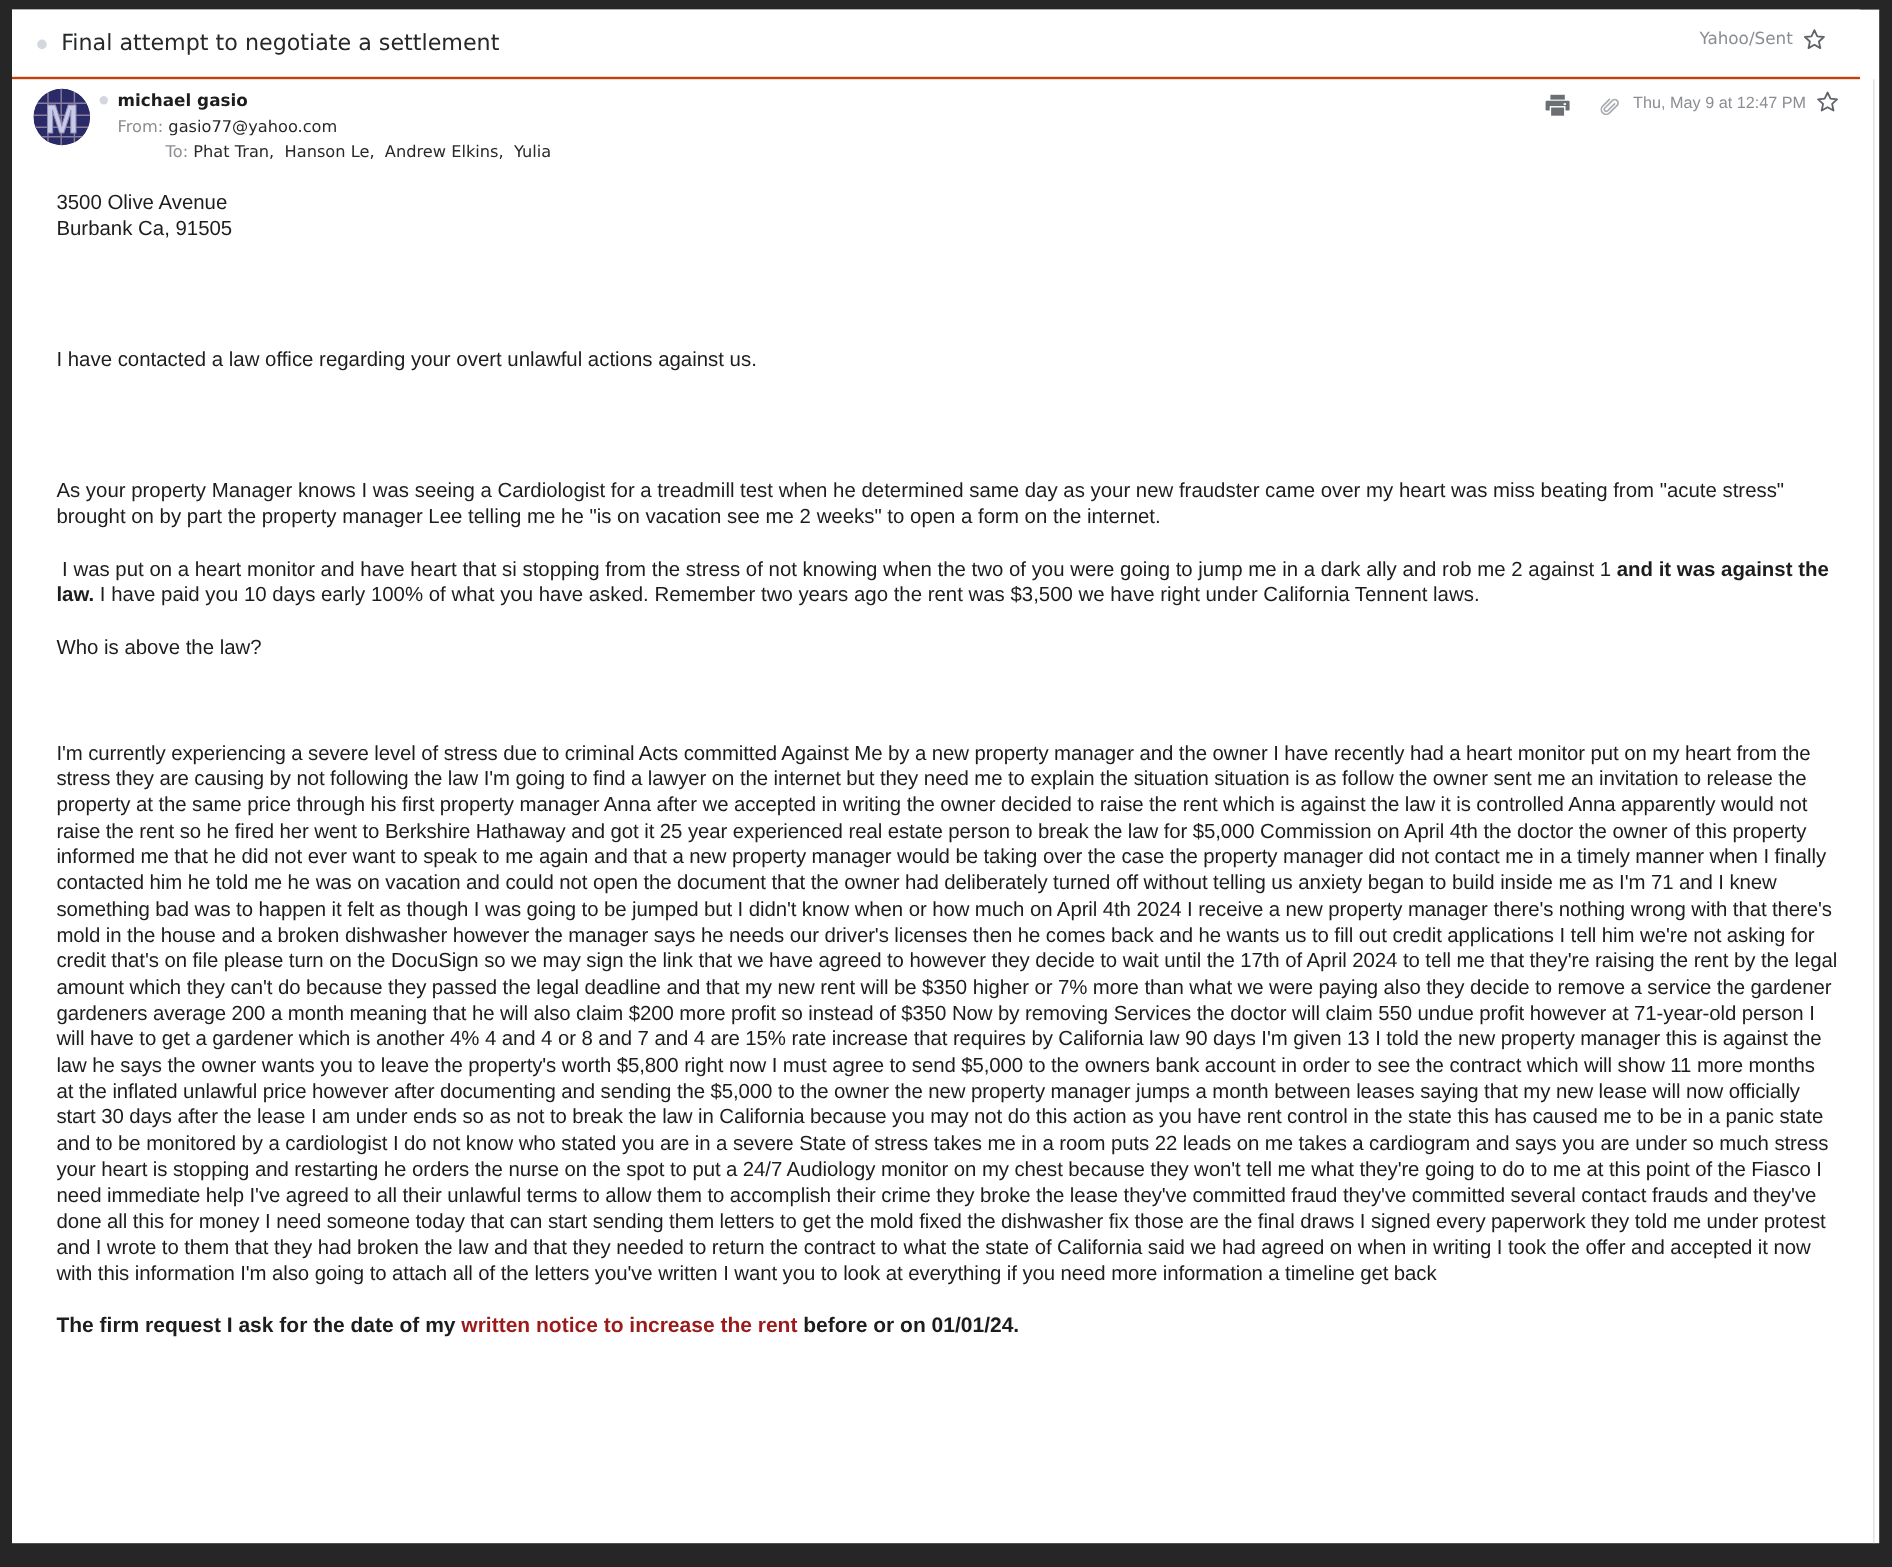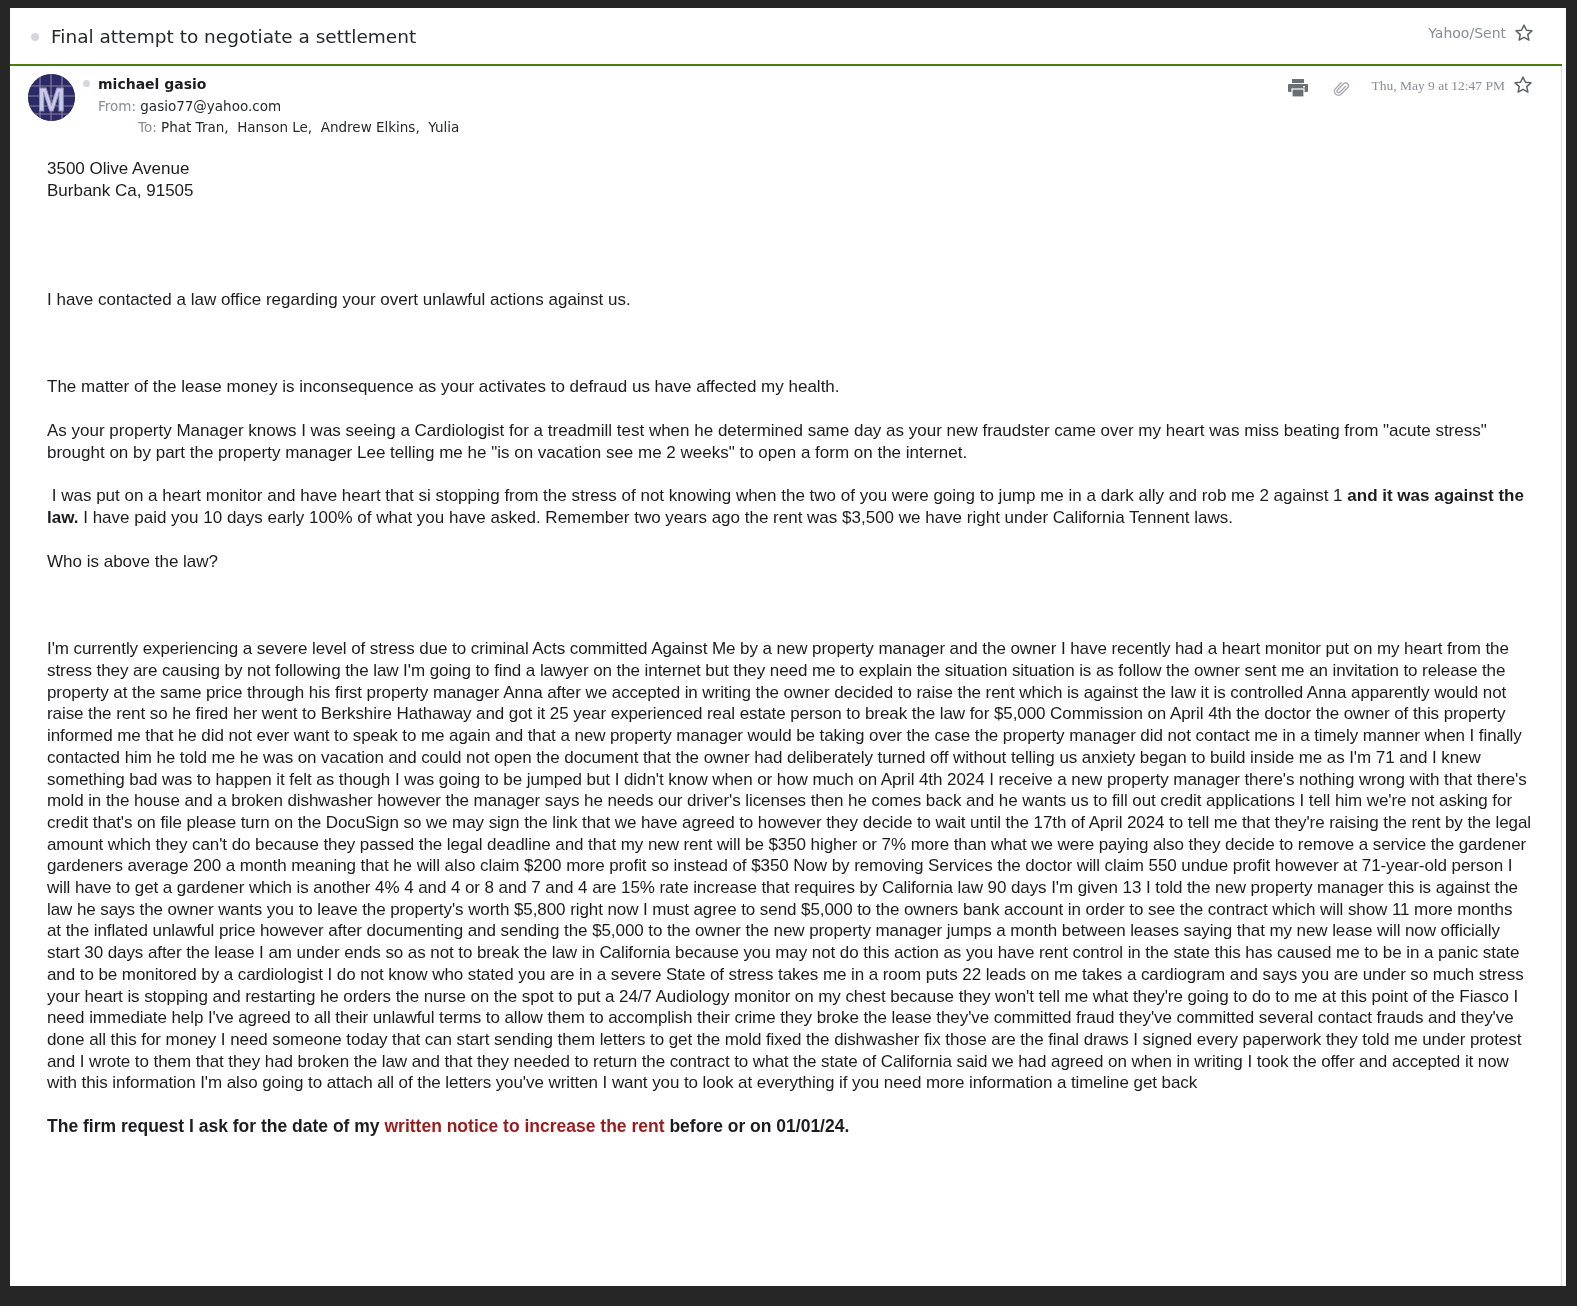--- a/index.html
+++ b/index.html
@@ -8,22 +8,22 @@
     background: #262626;
     position: relative; overflow: hidden;
     font-family: "Liberation Sans", sans-serif;
   }
   .window {
     position: absolute; left: 10px; top: 8px;
     width: 1556px; height: 1278px;
     background: #ffffff;
   }
   .subject-bar {
-    position: absolute; left: 0; top: 0; right: 4px; height: 56px;
-    border-bottom: 2px solid #4d7c0f;
+    position: absolute; left: 0; top: 0; right: 16px; height: 56px;
+    border-bottom: 2px solid #c2410c;
     background: #fff;
   }
   .subject-dot {
     position: absolute; left: 21px; top: 25px;
     width: 8px; height: 8px; border-radius: 50%;
     background: #d4d8de;
   }
   .subject {
     position: absolute; left: 41px; top: 18px;
     font-family: "DejaVu Sans", sans-serif;
@@ -63,21 +63,21 @@
     font-family: "DejaVu Sans", sans-serif;
     font-size: 13.5px; color: #26282a; white-space: pre;
   }
   .hdr-line .lbl { color: #8a8d91; }
   .from-line { top: 32px; }
   .to-line { top: 53px; margin-left: 40px; }
   .print-icon { position: absolute; right: 252px; top: 12px; width: 22px; height: 20px; }
   .clip-icon { position: absolute; right: 210px; top: 14px; width: 18px; height: 18px; }
   .date {
     position: absolute; right: 56px; top: 12px;
-    font-family: Liberation Serif, serif;
+    font-family: Liberation Sans, sans-serif;
     font-size: 13.5px; color: #8a8d91;
   }
   .star-msg { right: 28px; top: 9px; }
   .body {
     position: absolute; left: 37px; top: 92px; right: 30px;
     font-family: "Liberation Sans", sans-serif;
     font-size: 17px; line-height: 21.7px; color: #1d1d1f;
   }
   .body p { margin: 0; }
   .body b { font-weight: bold; }
@@ -141,21 +141,20 @@
         </svg>
     </span>
 
     <div class="body">
       <p>3500 Olive Avenue</p>
       <p>Burbank Ca, 91505</p>
       <div class="gap1"></div>
       <div style="height:66px"></div>
       <p>I have contacted a law office regarding your overt unlawful actions against us.</p>
       <div style="height:65px"></div>
-      <p>The matter of the lease money is inconsequence as your activates to defraud us have affected my health.</p>
       <div class="gap1"></div>
       <p>As your property Manager knows I was seeing a Cardiologist for a treadmill test when he determined same day as your new fraudster came over my heart was miss beating from "acute stress" brought on by part the property manager Lee telling me he "is on vacation see me 2 weeks" to open a form on the internet.</p>
       <div class="gap1"></div>
       <p><span style="white-space:pre-wrap"> I was put on a heart monitor and have heart that si stopping from the stress of not knowing when the two of you were going to jump me in a dark ally and rob me 2 against 1 </span><b>and it was against the law.</b><span> I have paid you 10 days early 100% of what you have asked. Remember two years ago the rent was $3,500 we have right under California Tennent laws.</span></p>
       <div class="gap1"></div>
       <p>Who is above the law?</p>
       <div class="gap1"></div>
       <div class="gap1"></div>
       <div class="gap1"></div>
       <p style="letter-spacing:-0.08px">I'm currently experiencing a severe level of stress due to criminal Acts committed Against Me by a new property manager and the owner I have recently had a heart monitor put on my heart from the stress they are causing by not following the law I'm going to find a lawyer on the internet but they need me to explain the situation situation is as follow the owner sent me an invitation to release the property at the same price through his first property manager Anna after we accepted in writing the owner decided to raise the rent which is against the law it is controlled Anna apparently would not raise the rent so he fired her went to Berkshire Hathaway and got it 25 year experienced real estate person to break the law for $5,000 Commission on April 4th the doctor the owner of this property informed me that he did not ever want to speak to me again and that a new property manager would be taking over the case the property manager did not contact me in a timely manner when I finally contacted him he told me he was on vacation and could not open the document that the owner had deliberately turned off without telling us anxiety began to build inside me as I'm 71 and I knew something bad was to happen it felt as though I was going to be jumped but I didn't know when or how much on April 4th 2024 I receive a new property manager there's nothing wrong with that there's mold in the house and a broken dishwasher however the manager says he needs our driver's licenses then he comes back and he wants us to fill out credit applications I tell him we're not asking for credit that's on file please turn on the DocuSign so we may sign the link that we have agreed to however they decide to wait until the 17th of April 2024 to tell me that they're raising the rent by the legal amount which they can't do because they passed the legal deadline and that my new rent will be $350 higher or 7% more than what we were paying also they decide to remove a service the gardener gardeners average 200 a month meaning that he will also claim $200 more profit so instead of $350 Now by removing Services the doctor will claim 550 undue profit however at 71-year-old person I will have to get a gardener which is another 4% 4 and 4 or 8 and 7 and 4 are 15% rate increase that requires by California law 90 days I'm given 13 I told the new property manager this is against the law he says the owner wants you to leave the property's worth $5,800 right now I must agree to send $5,000 to the owners bank account in order to see the contract which will show 11 more months at the inflated unlawful price however after documenting and sending the $5,000 to the owner the new property manager jumps a month between leases saying that my new lease will now officially start 30 days after the lease I am under ends so as not to break the law in California because you may not do this action as you have rent control in the state this has caused me to be in a panic state and to be monitored by a cardiologist I do not know who stated you are in a severe State of stress takes me in a room puts 22 leads on me takes a cardiogram and says you are under so much stress your heart is stopping and restarting he orders the nurse on the spot to put a 24/7 Audiology monitor on my chest because they won't tell me what they're going to do to me at this point of the Fiasco I need immediate help I've agreed to all their unlawful terms to allow them to accomplish their crime they broke the lease they've committed fraud they've committed several contact frauds and they've done all this for money I need someone today that can start sending them letters to get the mold fixed the dishwasher fix those are the final draws I signed every paperwork they told me under protest and I wrote to them that they had broken the law and that they needed to return the contract to what the state of California said we had agreed on when in writing I took the offer and accepted it now with this information I'm also going to attach all of the letters you've written I want you to look at everything if you need more information a timeline get back</p>

